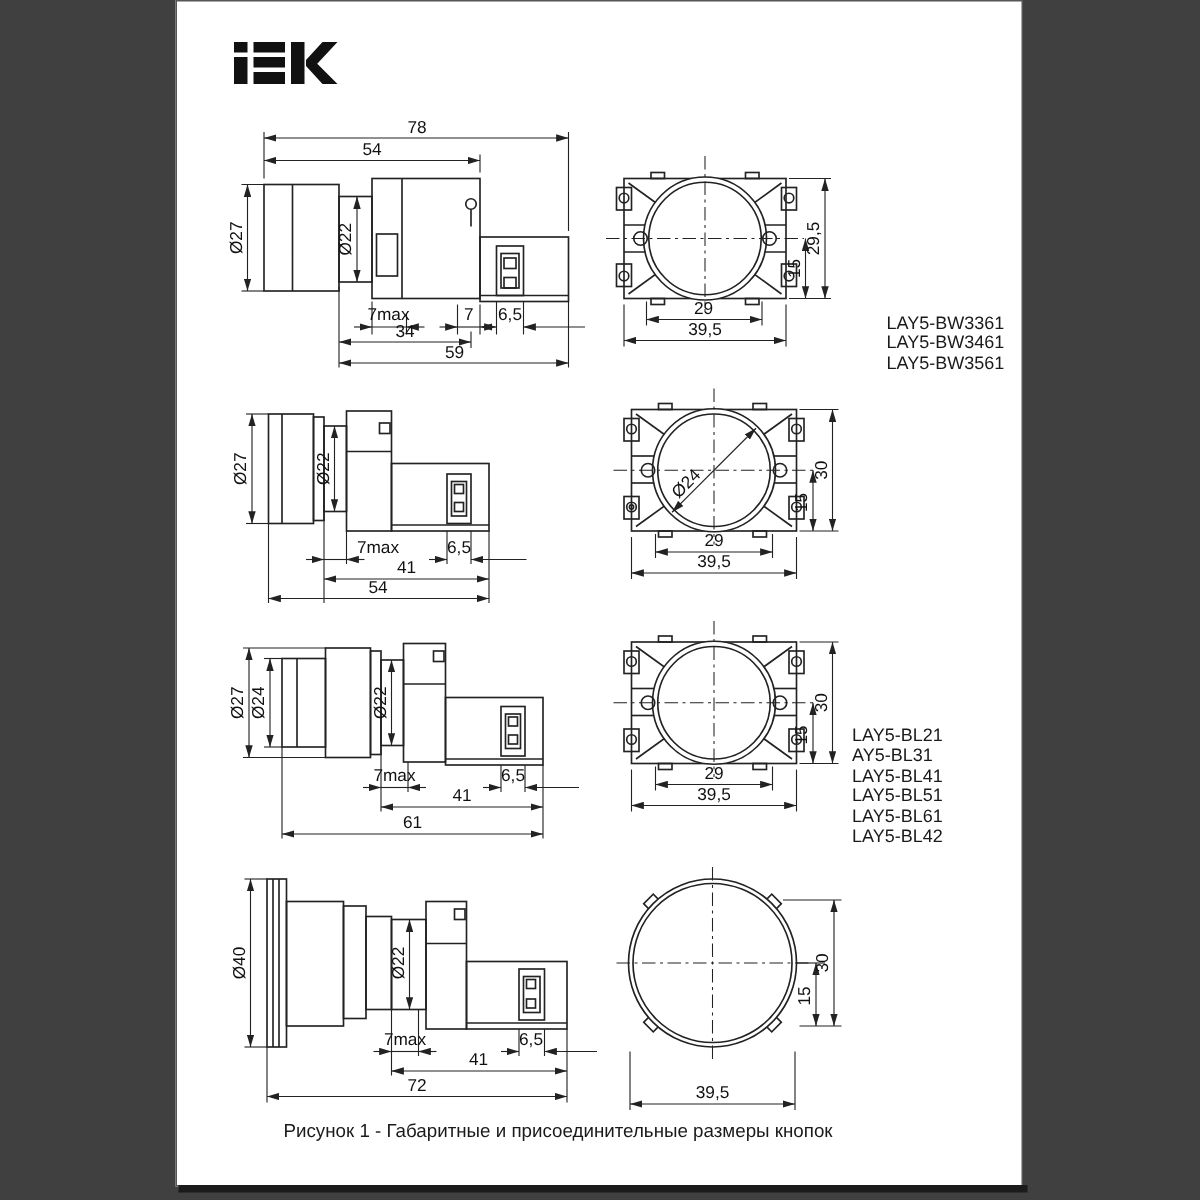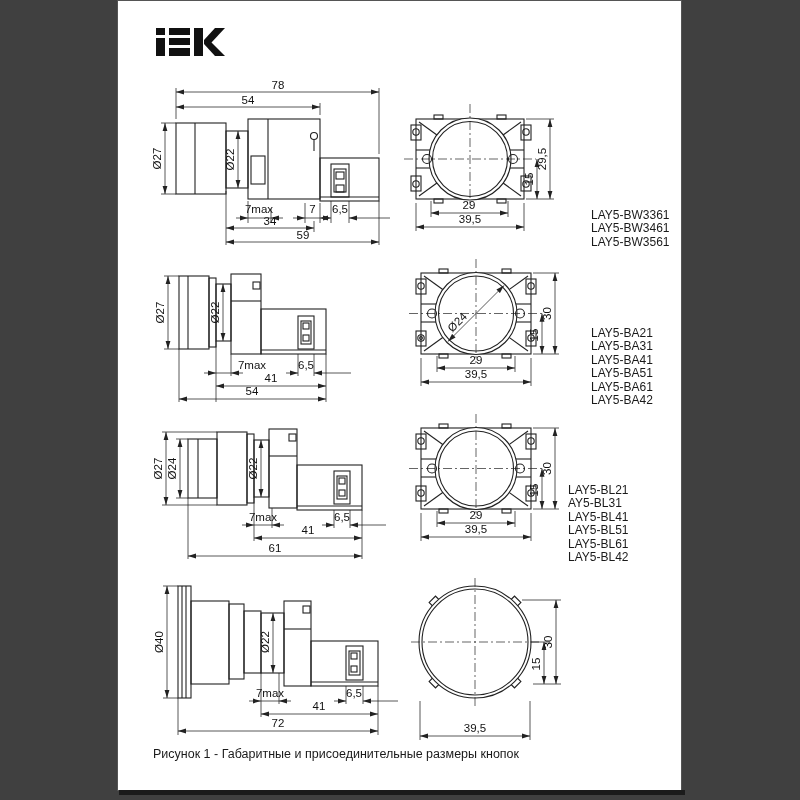--- a/index.html
+++ b/index.html
@@ -2,21 +2,21 @@
 <html><head>
 <meta charset="utf-8">
 <style>
   html,body{margin:0;padding:0;background:#fff;font-family:"Liberation Sans",sans-serif;}
   .canvas{position:relative;width:800px;height:800px;background:#404040;overflow:hidden;padding-left:16px;}
   .page{position:absolute;left:117px;top:0;width:563px;height:789px;background:#fff;
         border:1px solid #555;}
   .page-shadow{position:absolute;left:119px;top:790px;width:566px;height:5px;background:#1b1b1b;}
   .drawing{position:absolute;left:0;top:0;}
   .models{position:absolute;color:#1a1a1a;font-size:12px;line-height:13.4px;letter-spacing:0;}
-  .caption{position:absolute;color:#1a1a1a;font-size:12.5px;}
+  .caption{position:absolute;color:#1a1a1a;font-size:12.5px;margin-left:36px;}
   .sr{position:absolute;width:1px;height:1px;overflow:hidden;clip:rect(0 0 0 0);}
   svg .s{fill:none;stroke:#222;stroke-width:1.1;}
   svg .fw{fill:#fff;stroke:#222;stroke-width:1.1;}
   svg .e{fill:none;stroke:#222;stroke-width:0.75;}
   svg .d{fill:none;stroke:#222;stroke-width:0.75;}
   svg .dash{fill:none;stroke:#222;stroke-width:0.7;stroke-dasharray:9 3 2 3;}
   svg text{fill:#111;font-size:11.5px;font-family:"Liberation Sans",sans-serif;}
   svg .blk{fill:#111;stroke:none;}
 </style>
 </head>
@@ -416,28 +416,20 @@
         <line class="d" x1="438" y1="599" x2="438" y2="683" marker-start="url(#ar)" marker-end="url(#ar)"></line>
         <text transform="rotate(-90 434 641)" x="434" y="641" text-anchor="middle">30</text>
       </g>
     </svg>
 
     <div class="models" style="left:473px;top:208px">
       <div>LAY5-BW3361</div>
       <div>LAY5-BW3461</div>
       <div>LAY5-BW3561</div>
     </div>
-    <div class="models" style="left:473px;top:326px">
-      <div>LAY5-BA21</div>
-      <div>LAY5-BA31</div>
-      <div>LAY5-BA41</div>
-      <div>LAY5-BA51</div>
-      <div>LAY5-BA61</div>
-      <div>LAY5-BA42</div>
-    </div>
     <div class="models" style="left:450px;top:483px">
       <div>LAY5-BL21</div>
       <div>AY5-BL31</div>
       <div>LAY5-BL41</div>
       <div>LAY5-BL51</div>
       <div>LAY5-BL61</div>
       <div>LAY5-BL42</div>
     </div>
 
     <div class="caption" style="left:35px;top:746px">Рисунок 1 - Габаритные и присоединительные размеры кнопок</div>

